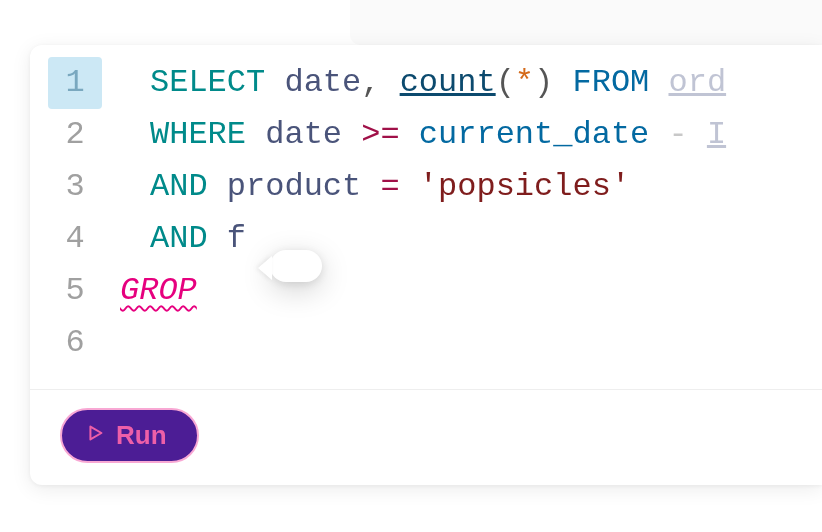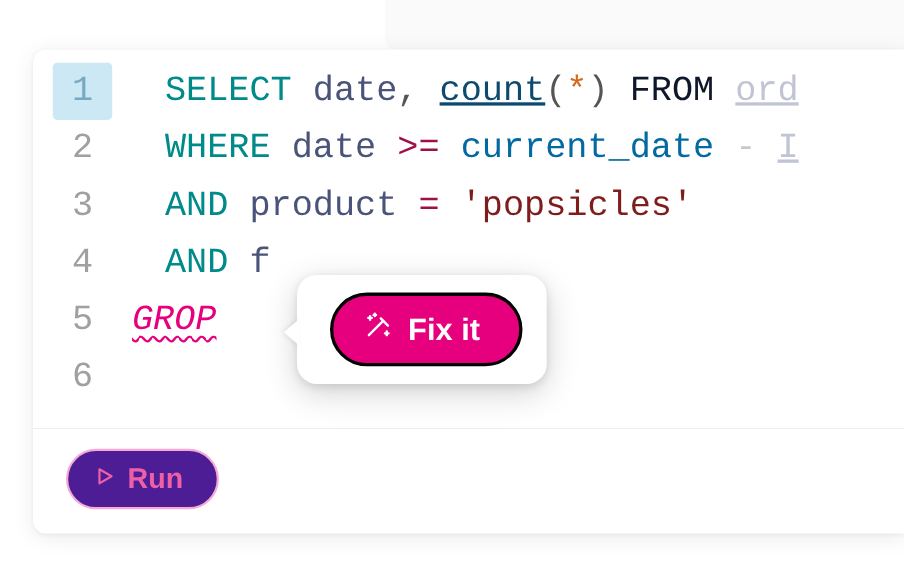--- a/index.html
+++ b/index.html
@@ -48,21 +48,21 @@
       font-family: 'Courier New', Consolas, Monaco, monospace;
     }
     .tok-keyword { color: #008a8a; margin-left: 30px; }
     .tok-ident   { color: #4a547a; }
     .tok-func    { color: #0c4a6e; text-decoration: underline; }
     .tok-punct   { color: #555; }
     .tok-star    { color: #d46a1a; }
     .tok-op      { color: #a01048; }
     .tok-builtin { color: #0369a1; }
     .tok-string  { color: #7f1d1d; }
-    .tok-faded-kw   { color: #0f172a; }
+    .tok-faded-kw   { color: #0369a1; }
     .tok-faded-id   { color: #c0c4d4; text-decoration: underline; }
     .tok-faded-punc { color: #c8c8c8; }
     .tok-error {
       color: #e6007e;
       text-decoration-line: underline;
       text-decoration-style: wavy;
       text-decoration-color: #e6007e;
       text-decoration-thickness: 2px;
       text-underline-offset: 6px;
       font-style: italic;
@@ -165,25 +165,13 @@
         <svg viewBox="0 0 24 24" fill="none" stroke="#ee5fa8" stroke-width="2.2" stroke-linejoin="round" stroke-linecap="round">
             <path d="M7 5 L19 12 L7 19 Z"></path>
           </svg>
       </span>
       <span>Run</span>
     </button>
   </div>
 </div>
 
 <div class="error-popup">
-  <button class="fix-btn">
-    <span>
-      <svg viewBox="0 0 24 24" fill="none" stroke="#fff" stroke-width="2" stroke-linecap="round" stroke-linejoin="round">
-        <path d="M14 6 L20 12"></path>
-        <path d="M4 20 L16 8"></path>
-        <path d="M5 4 v3 M3.5 5.5 h3"></path>
-        <path d="M19 17 v3 M17.5 18.5 h3"></path>
-        <path d="M9 2 v2 M8 3 h2"></path>
-      </svg>
-    </span>
-    <span>Fix it</span>
-  </button>
 </div>
 
 </body></html>

